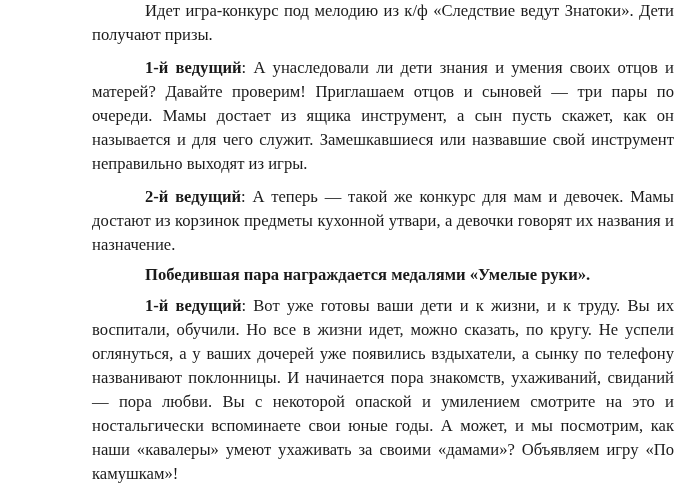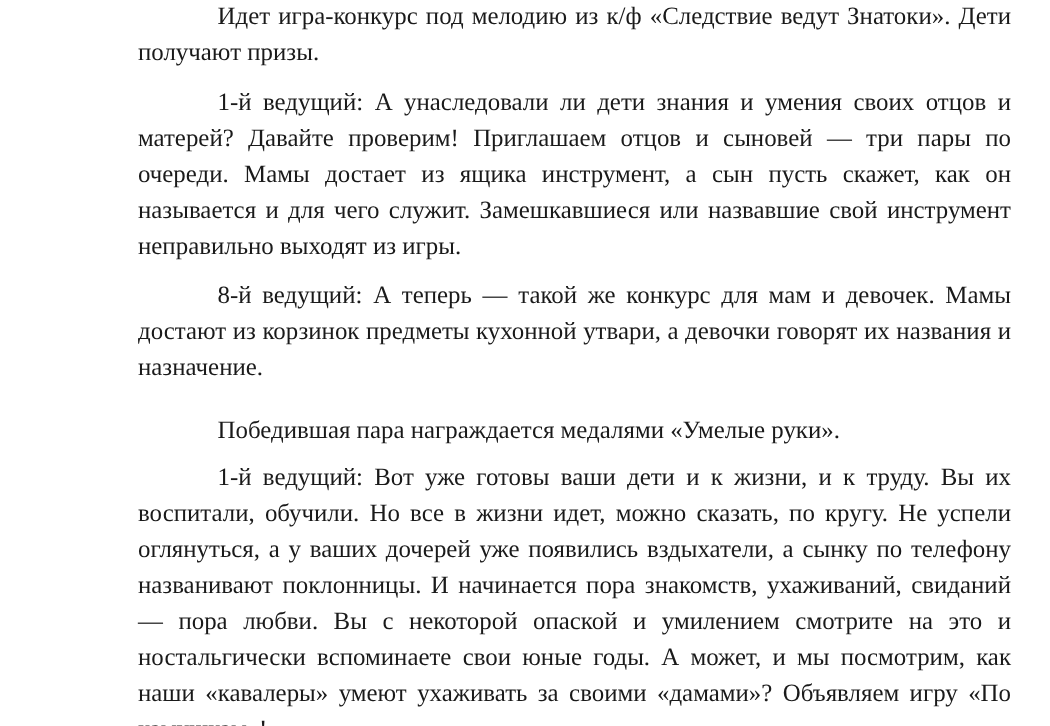--- a/index.html
+++ b/index.html
@@ -4,43 +4,43 @@
 <style>
   html, body { margin: 0; padding: 0; background: #ffffff; }
   body { width: 700px; height: 484px; overflow: hidden; position: relative; }
   .page {
     position: absolute; left: 92px; top: 0; width: 582px;
     font-family: "Liberation Serif", "DejaVu Serif", serif;
     font-size: 16.6px; line-height: 24px; color: #1a1a1a;
   }
   .p { margin: 0; text-align: justify; text-indent: 53px; }
   .it { }
-  .b { font-weight: normal; }
+  .b { font-weight: bold; }
   #p1 { margin-top: -1px; }
   #p2 { margin-top: 9px; }
   #p3 { margin-top: 9px; }
   #p4 { margin-top: 9px; }
-  #p5 { margin-top: 18px; }
+  #p5 { margin-top: 6px; }
   #p6 { margin-top: 7px; }
 </style>
 </head>
 <body>
 
 <div class="page">
   <p id="p1" class="p it">
     <span>Идет игра-конкурс под мелодию из к/ф «Следствие ведут Знатоки». Дети получают призы.</span>
   </p>
 
   <p id="p2" class="p">
     <span class="b">1-й ведущий</span><span>: </span><span>А унаследовали ли дети знания и умения своих отцов и матерей? Давайте проверим! Приглашаем отцов и сыновей — три пары по очереди. Мамы достает из ящика инструмент, а сын пусть скажет, как он называется и для чего служит. Замешкавшиеся или назвавшие свой инструмент неправильно выходят из игры.</span>
   </p>
 
 
   <p id="p4" class="p">
-    <span class="b">8-й ведущий</span><span>: </span><span>А теперь — такой же конкурс для мам и девочек. Мамы достают из корзинок предметы кухонной утвари, а девочки говорят их названия и назначение.</span>
+    <span class="b">2-й ведущий</span><span>: </span><span>А теперь — такой же конкурс для мам и девочек. Мамы достают из корзинок предметы кухонной утвари, а девочки говорят их названия и назначение.</span>
   </p>
 
   <p id="p5" class="p b">
     <span>Победившая пара награждается медалями «Умелые руки».</span>
   </p>
 
   <p id="p6" class="p">
     <span class="b">1-й ведущий</span><span>: </span><span>Вот уже готовы ваши дети и к жизни, и к труду. Вы их воспитали, обучили. Но все в жизни идет, можно сказать, по кругу. Не успели оглянуться, а у ваших дочерей уже появились вздыхатели, а сынку по телефону названивают поклонницы. И начинается пора знакомств, ухаживаний, свиданий — пора любви. Вы с некоторой опаской и умилением смотрите на это и ностальгически вспоминаете свои юные годы. А может, и мы посмотрим, как наши «кавалеры» умеют ухаживать за своими «дамами»? Объявляем игру «По камушкам»!</span>
   </p>
 </div>

